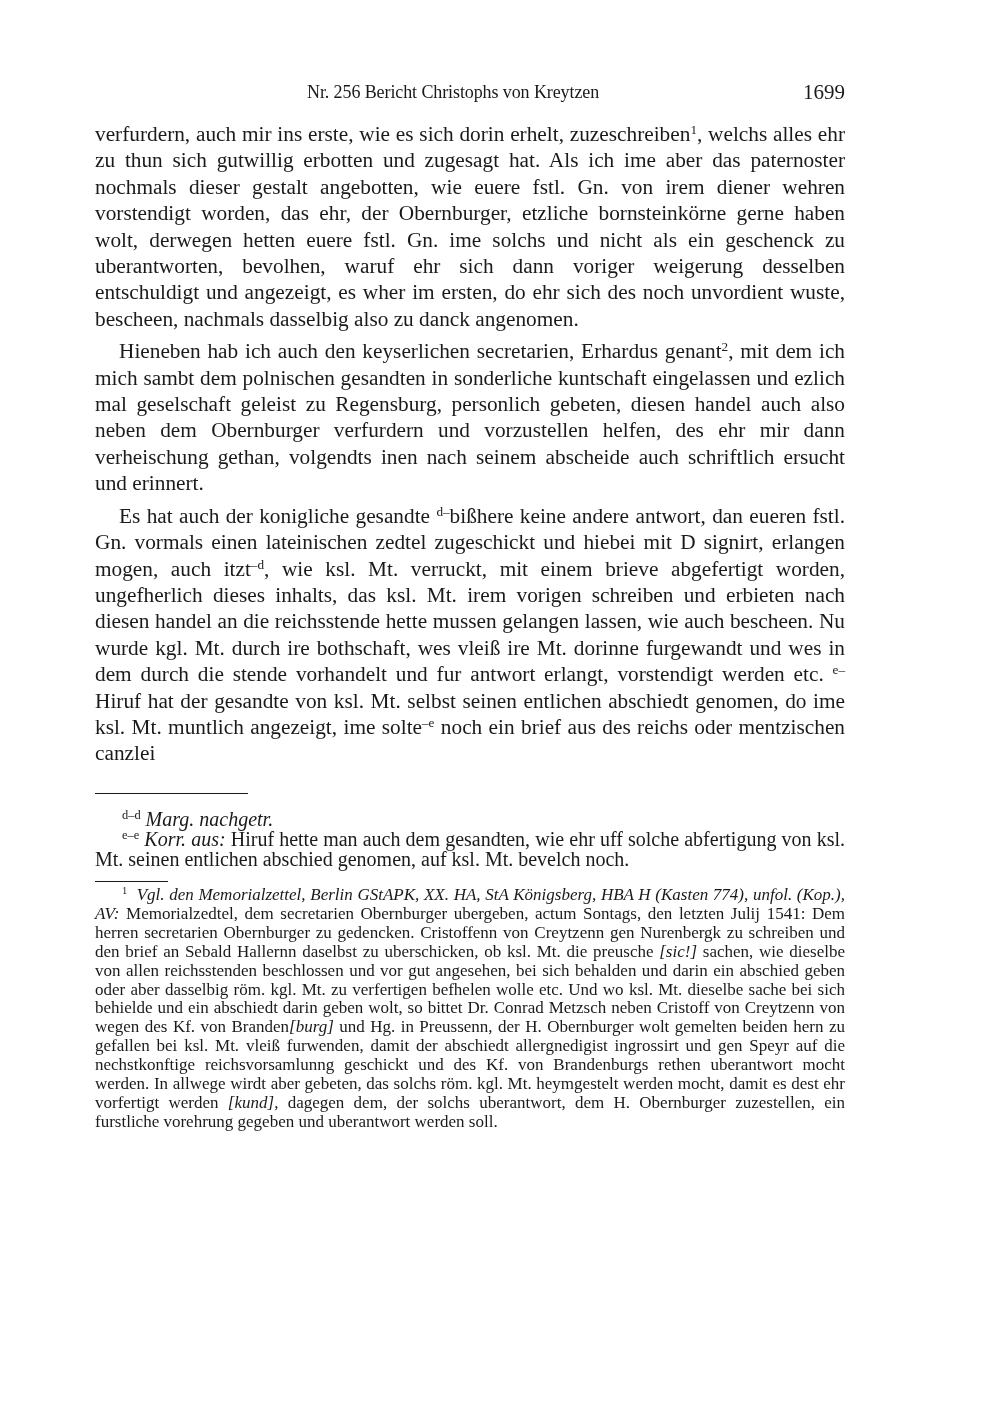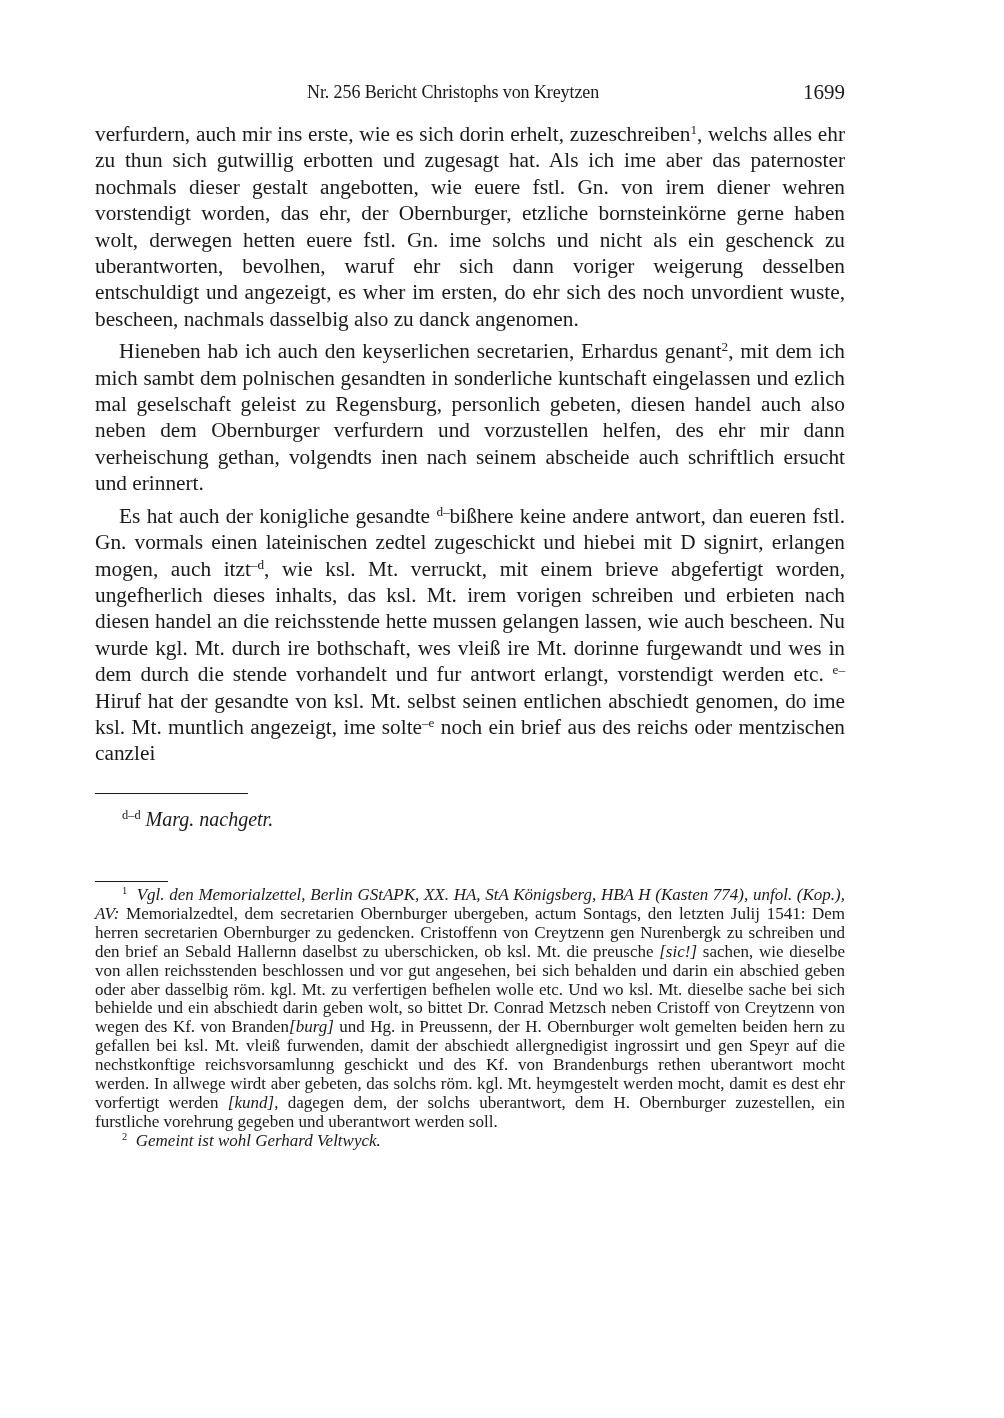--- a/index.html
+++ b/index.html
@@ -42,26 +42,26 @@
       <span>Es hat auch der konigliche gesandte </span><sup>d–</sup><span>bißhere keine andere antwort, dan eueren fstl. Gn. vormals einen lateinischen zedtel zugeschickt und hiebei mit D signirt, erlangen mogen, auch itzt</span><sup>–d</sup><span>, wie ksl. Mt. verruckt, mit einem brieve abgefertigt worden, ungefherlich dieses inhalts, das ksl. Mt. irem vorigen schreiben und erbieten nach diesen handel an die reichsstende hette mussen gelangen lassen, wie auch bescheen. Nu wurde kgl. Mt. durch ire bothschaft, wes vleiß ire Mt. dorinne furgewandt und wes in dem durch die stende vorhandelt und fur antwort erlangt, vorstendigt werden etc. </span><sup>e–</sup><span>Hiruf hat der gesandte von ksl. Mt. selbst seinen entlichen abschiedt genomen, do ime ksl. Mt. muntlich angezeigt, ime solte</span><sup>–e</sup><span> noch ein brief aus des reichs oder mentzischen canzlei</span>
     </p>
   </div>
 
   <div class="rule" style="top:793px; left:0; width:153px;"></div>
 
   <div class="apparatus">
     <p class="indent">
       <sup>d–d</sup> <i>Marg. nachgetr.</i><span></span>
     </p>
+    <p class="indent">
+      <sup>e–e</sup> <i>Korr. aus:</i><span> Hiruf hette man auch dem gesandten, wie ehr uff solche abfertigung von ksl. Mt. seinen entlichen abschied genomen, auf ksl. Mt. bevelch noch.</span>
+    </p>
   </div>
 
   <div class="rule" style="top:881px; left:0; width:73px;"></div>
 
   <div class="notes">
     <p class="indent">
       <sup>1</sup>&nbsp; <i>Vgl. den Memorialzettel, Berlin GStAPK, XX. HA, StA Königsberg, HBA H (Kasten 774), unfol. (Kop.), AV:</i><span> Memorialzedtel, dem secretarien Obernburger ubergeben, actum Sontags, den letzten Julij 1541: Dem herren secretarien Obernburger zu gedencken. Cristoffenn von Creytzenn gen Nurenbergk zu schreiben und den brief an Sebald Hallernn daselbst zu uberschicken, ob ksl. Mt. die preusche </span><i>[sic!]</i><span> sachen, wie dieselbe von allen reichsstenden beschlossen und vor gut angesehen, bei sich behalden und darin ein abschied geben oder aber dasselbig röm. kgl. Mt. zu verfertigen befhelen wolle etc. Und wo ksl. Mt. dieselbe sache bei sich behielde und ein abschiedt darin geben wolt, so bittet Dr. Conrad Metzsch neben Cristoff von Creytzenn von wegen des Kf. von Branden</span><i>[burg]</i><span> und Hg. in Preussenn, der H. Obernburger wolt gemelten beiden hern zu gefallen bei ksl. Mt. vleiß furwenden, damit der abschiedt allergnedigist ingrossirt und gen Speyr auf die nechstkonftige reichsvorsamlunng geschickt und des Kf. von Brandenburgs rethen uberantwort mocht werden. In allwege wirdt aber gebeten, das solchs röm. kgl. Mt. heymgestelt werden mocht, damit es dest ehr vorfertigt werden </span><i>[kund]</i><span>, dagegen dem, der solchs uberantwort, dem H. Obernburger zuzestellen, ein furstliche vorehrung gegeben und uberantwort werden soll.</span>
     </p>
-    <p class="indent">
-      <sup>2</sup>&nbsp; <i>Gemeint ist wohl Gerhard Veltwyck.</i>
-    </p>
   </div>
 
 </div>
 
 </body></html>

